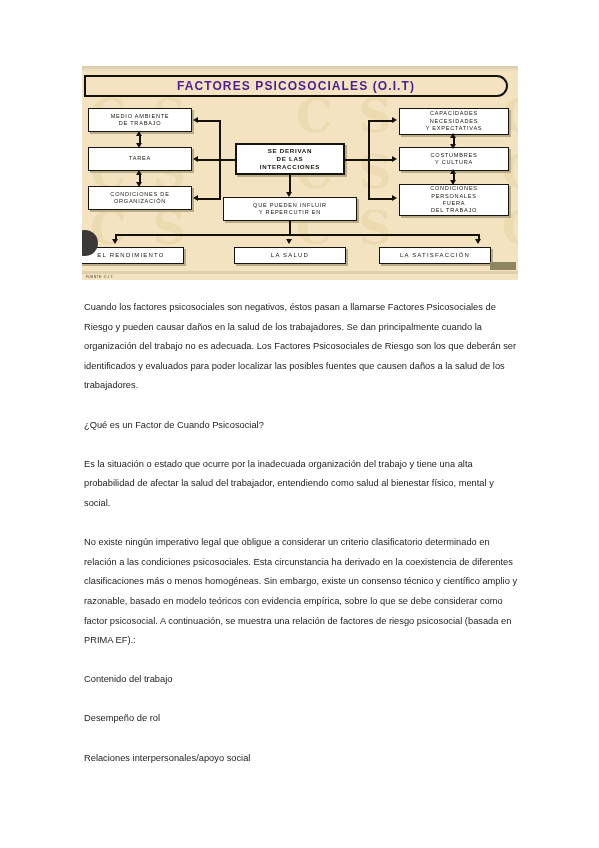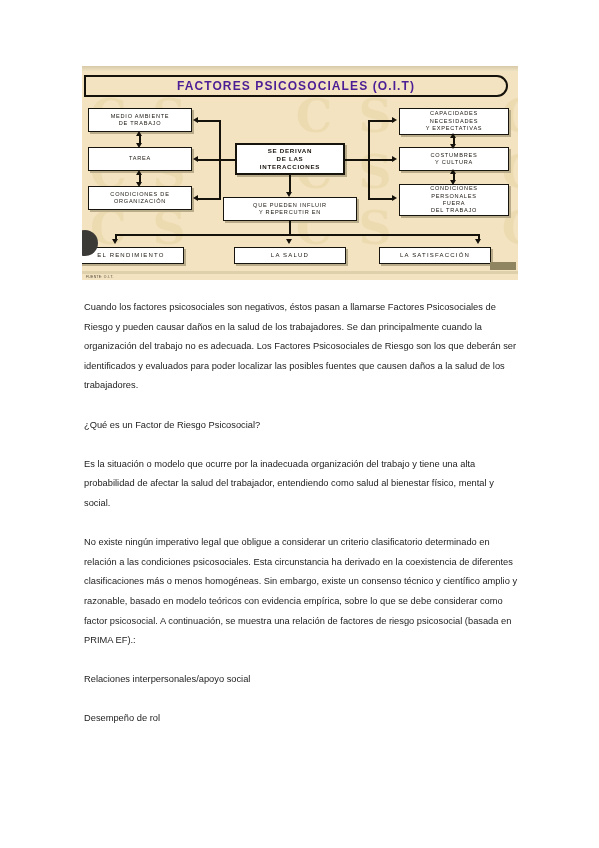--- a/index.html
+++ b/index.html
@@ -252,18 +252,19 @@
   <div class="dbox wide-bot" style="left:152px; top:181px; width:112px; height:17px;">LA SALUD</div>
   <div class="dbox wide-bot" style="left:297px; top:181px; width:112px; height:17px;">LA SATISFACCIÓN</div>
 
   <div class="blob"></div>
   <div class="corner-tag"></div>
   <div class="tiny-credit">FUENTE: O.I.T.</div>
 </div>
 
 <div class="doc-text">
   <p>Cuando los factores psicosociales son negativos, éstos pasan a llamarse Factores Psicosociales de Riesgo y pueden causar daños en la salud de los trabajadores. Se dan principalmente cuando la organización del trabajo no es adecuada. Los Factores Psicosociales de Riesgo son los que deberán ser identificados y evaluados para poder localizar las posibles fuentes que causen daños a la salud de los trabajadores.</p>
-  <p class="tight">¿Qué es un Factor de Riesgo Psicosocial?</p>
-  <p>Es la situación o modelo que ocurre por la inadecuada organización del trabajo y tiene una alta probabilidad de afectar la salud del trabajador, entendiendo como salud al bienestar físico, mental y social.</p>
+  <p class="tight">¿Qué es un Factor de Cuando Psicosocial?</p>
+  <p>Es la situación o estado que ocurre por la inadecuada organización del trabajo y tiene una alta probabilidad de afectar la salud del trabajador, entendiendo como salud al bienestar físico, mental y social.</p>
   <p>No existe ningún imperativo legal que obligue a considerar un criterio clasificatorio determinado en relación a las condiciones psicosociales. Esta circunstancia ha derivado en la coexistencia de diferentes clasificaciones más o menos homogéneas. Sin embargo, existe un consenso técnico y científico amplio y razonable, basado en modelo teóricos con evidencia empírica, sobre lo que se debe considerar como factor psicosocial. A continuación, se muestra una relación de factores de riesgo psicosocial (basada en PRIMA EF).:</p>
+  <p class="listline">Contenido del trabajo</p>
+  <p class="listline">Desempeño de rol</p>
   <p class="listline">Relaciones interpersonales/apoyo social</p>
-  <p class="listline">Desempeño de rol</p>
 </div>
 
 </body></html>

